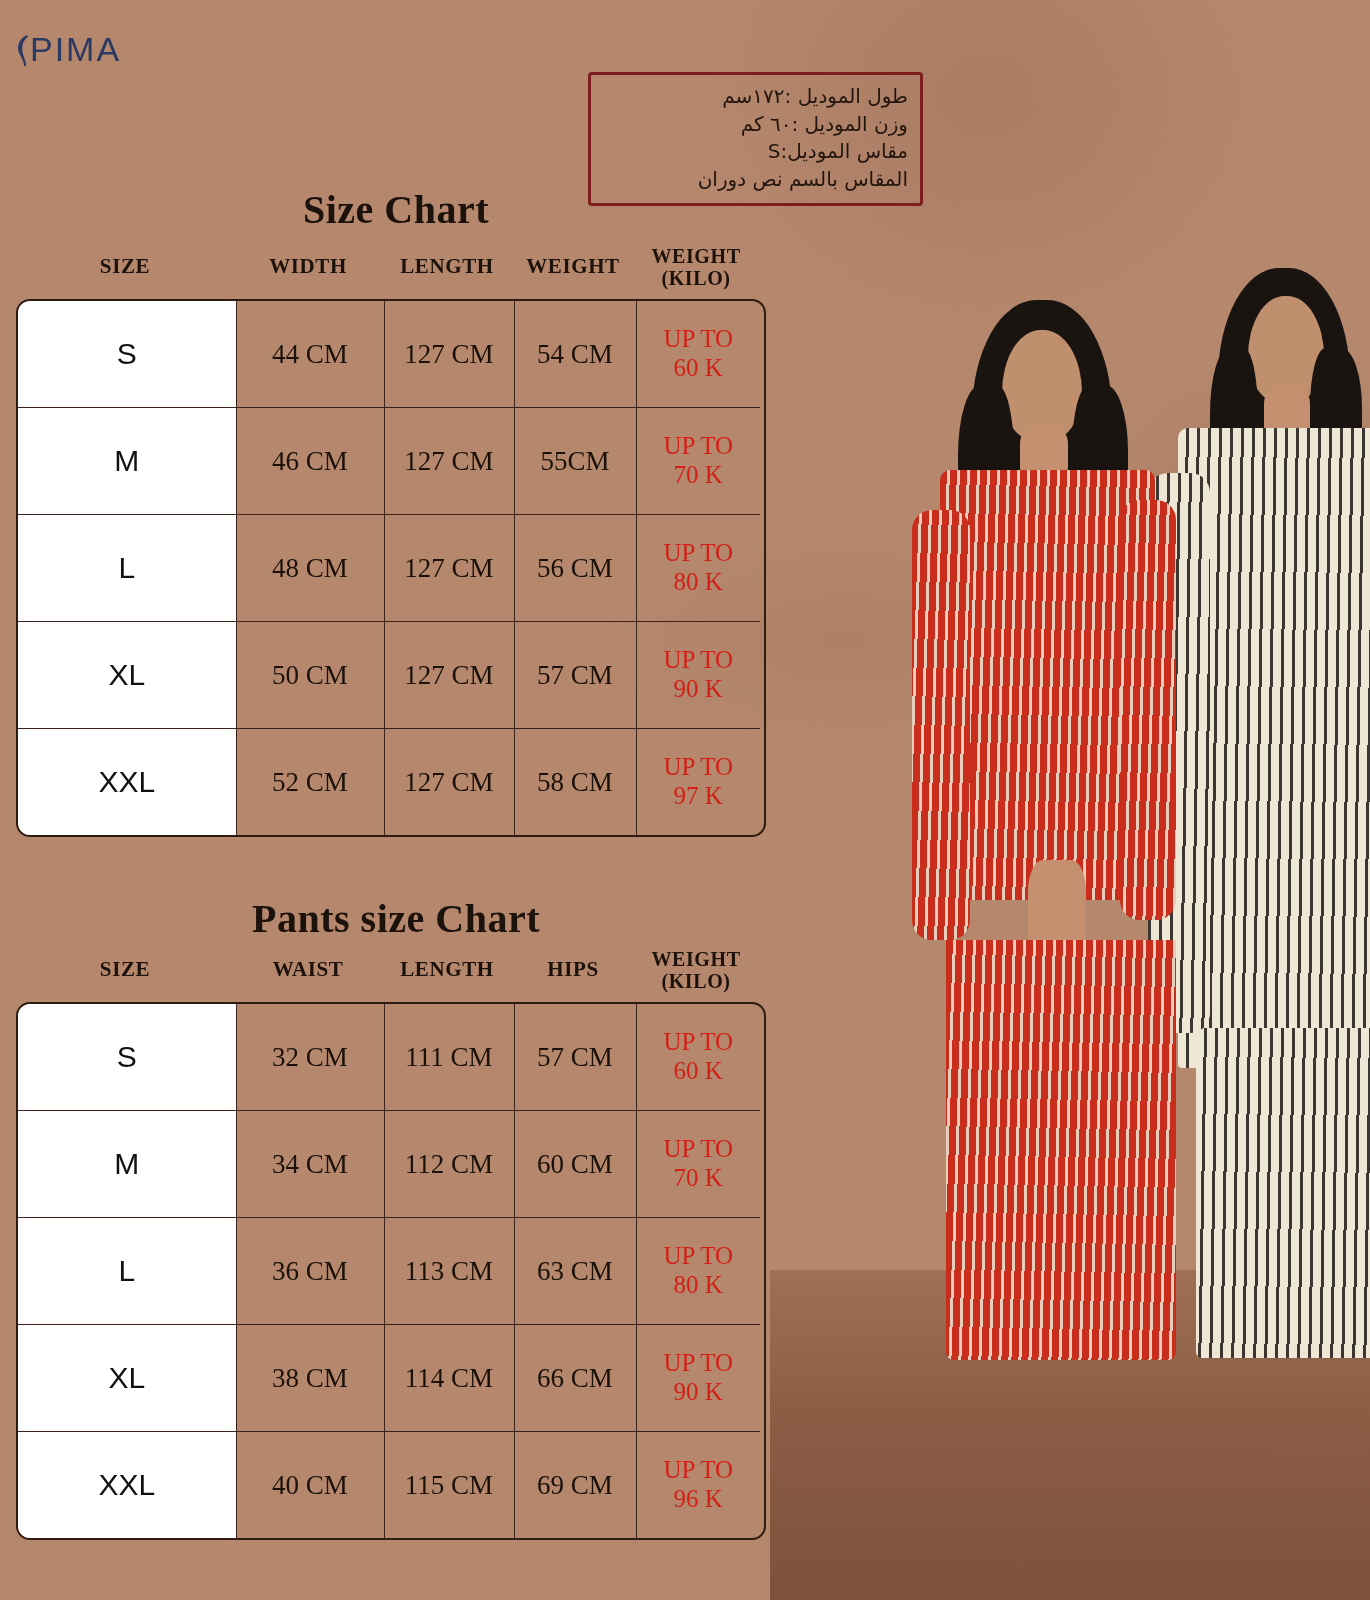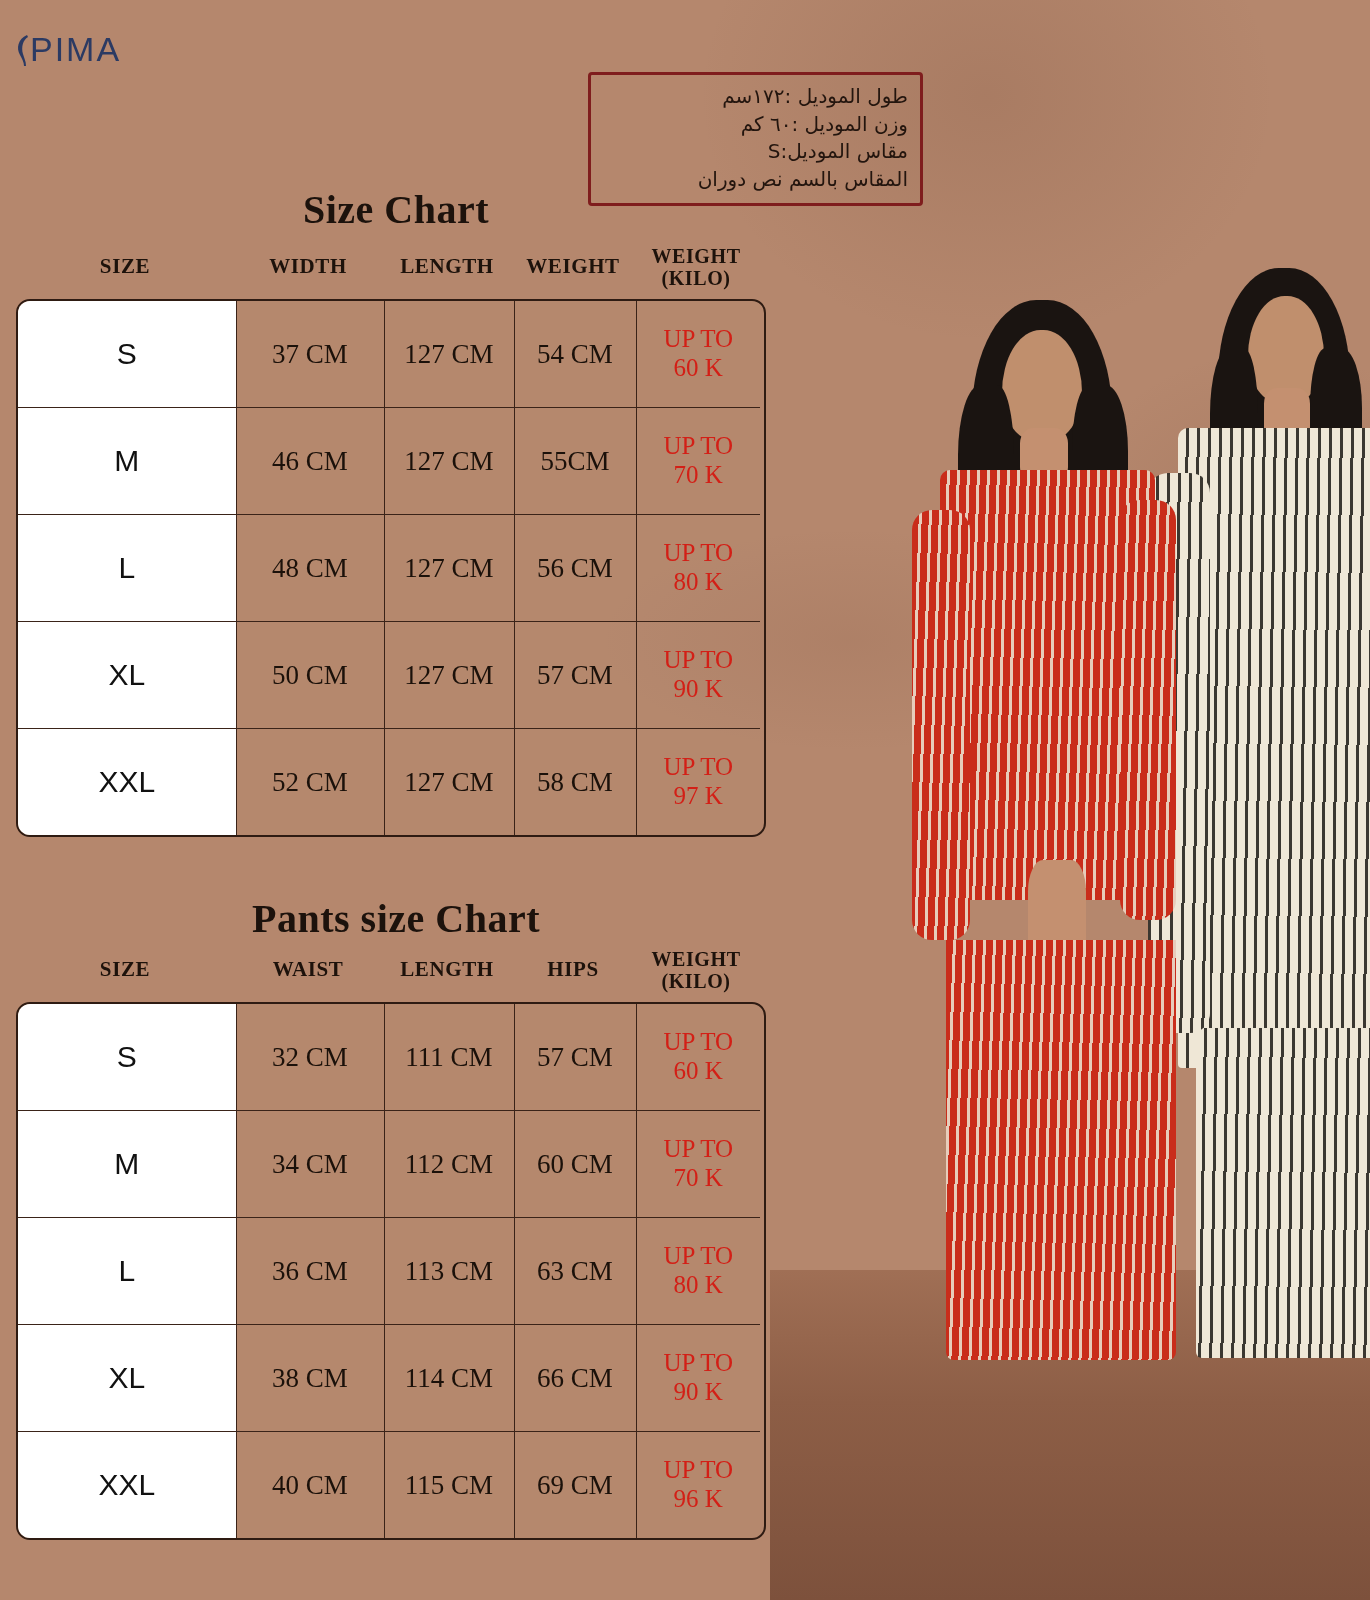--- a/index.html
+++ b/index.html
@@ -281,21 +281,21 @@
       <colgroup>
         <col class="c-size">
           <col class="c-a">
           <col class="c-b">
           <col class="c-c">
           <col class="c-w">
       </colgroup>
       <tbody>
         <tr>
           <td class="size-cell">S</td>
-          <td>37 CM</td>
+          <td>44 CM</td>
           <td>127 CM</td>
           <td>54 CM</td>
           <td class="weight-cell">
             <div>UP TO</div>
             <div>60 K</div>
           </td>
         </tr>
         <tr>
           <td class="size-cell">M</td>
           <td>46 CM</td>

